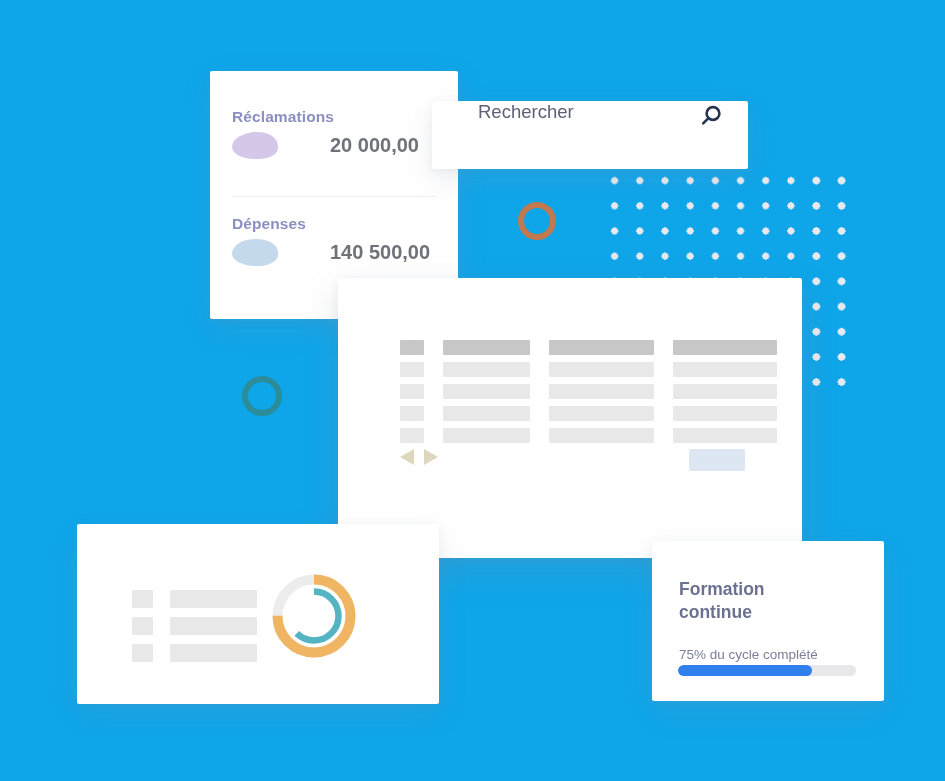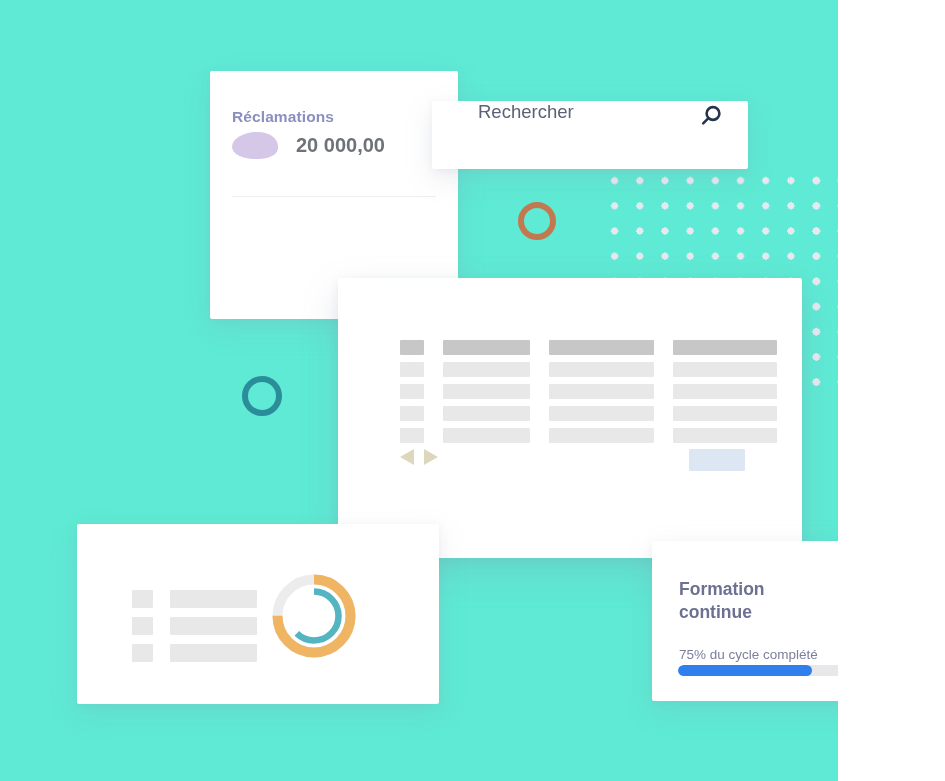--- a/index.html
+++ b/index.html
@@ -7,24 +7,24 @@
     padding: 0;
     background: #ffffff;
   }
   body {
     font-family: "Liberation Sans", sans-serif;
     -webkit-font-smoothing: antialiased;
   }
 
   #stage {
     position: relative;
-    width: 838px;
+    width: 945px;
     height: 781px;
     overflow: hidden;
-    background: #5eead4;
+    background: #0ea5e9;
   }
 
   
   .dot-grid {
     position: absolute;
     background-image: radial-gradient(circle, #e7e9f0 3.4px, rgba(231,233,240,0) 3.6px);
     background-size: 25.2px 25.2px;
     background-position: 0 0;
   }
 
@@ -44,21 +44,21 @@
   
   #stats-card { left: 210px; top: 71px; width: 248px; height: 248px; }
   .stat-block { position: absolute; left: 22px; }
   .stat-label {
     font-size: 15.5px;
     font-weight: bold;
     color: #8b8fc0;
     letter-spacing: .1px;
     margin: 0 0 6px 0;
   }
-  .stat-row { display: flex; align-items: center; }
+  .stat-row { display: flex; align-items: center; gap: 34px; }
   .blob {
     width: 46px;
     height: 27px;
     flex: 0 0 auto;
   }
   .blob.violet { background: #d4c7e8; border-radius: 60% 50% 48% 55% / 62% 58% 45% 50%; }
   .blob.blue   { background: #c5d9ec; border-radius: 58% 52% 46% 56% / 60% 56% 48% 52%; }
   .stat-value {
     font-size: 20px;
     font-weight: bold;
@@ -153,20 +153,27 @@
     <div class="stat-block" style="top:37px;">
       <p class="stat-label">Réclamations</p>
       <div class="stat-row">
         <div class="blob violet"></div>
         <span class="stat-value">20 000,00</span>
       </div>
     </div>
 
     <div class="stat-divider" style="top:125px;"></div>
 
+    <div class="stat-block" style="top:144px;">
+      <p class="stat-label">Dépenses</p>
+      <div class="stat-row">
+        <div class="blob blue"></div>
+        <span class="stat-value">140 500,00</span>
+      </div>
+    </div>
   </div>
 
   <div class="card shadow-soft" id="search-card">
     <input id="search-input" type="text" placeholder="Rechercher" style="">
     <span class="search-icon-wrap">
       <svg width="26" height="26" viewBox="0 0 26 26" aria-hidden="true">
         <circle cx="15" cy="10.5" r="6.4" fill="none" stroke="#27344f" stroke-width="2.6"></circle>
         <line x1="10.2" y1="15.3" x2="5.2" y2="20.3" stroke="#27344f" stroke-width="2.6" stroke-linecap="round"></line>
       </svg>
     </span>

